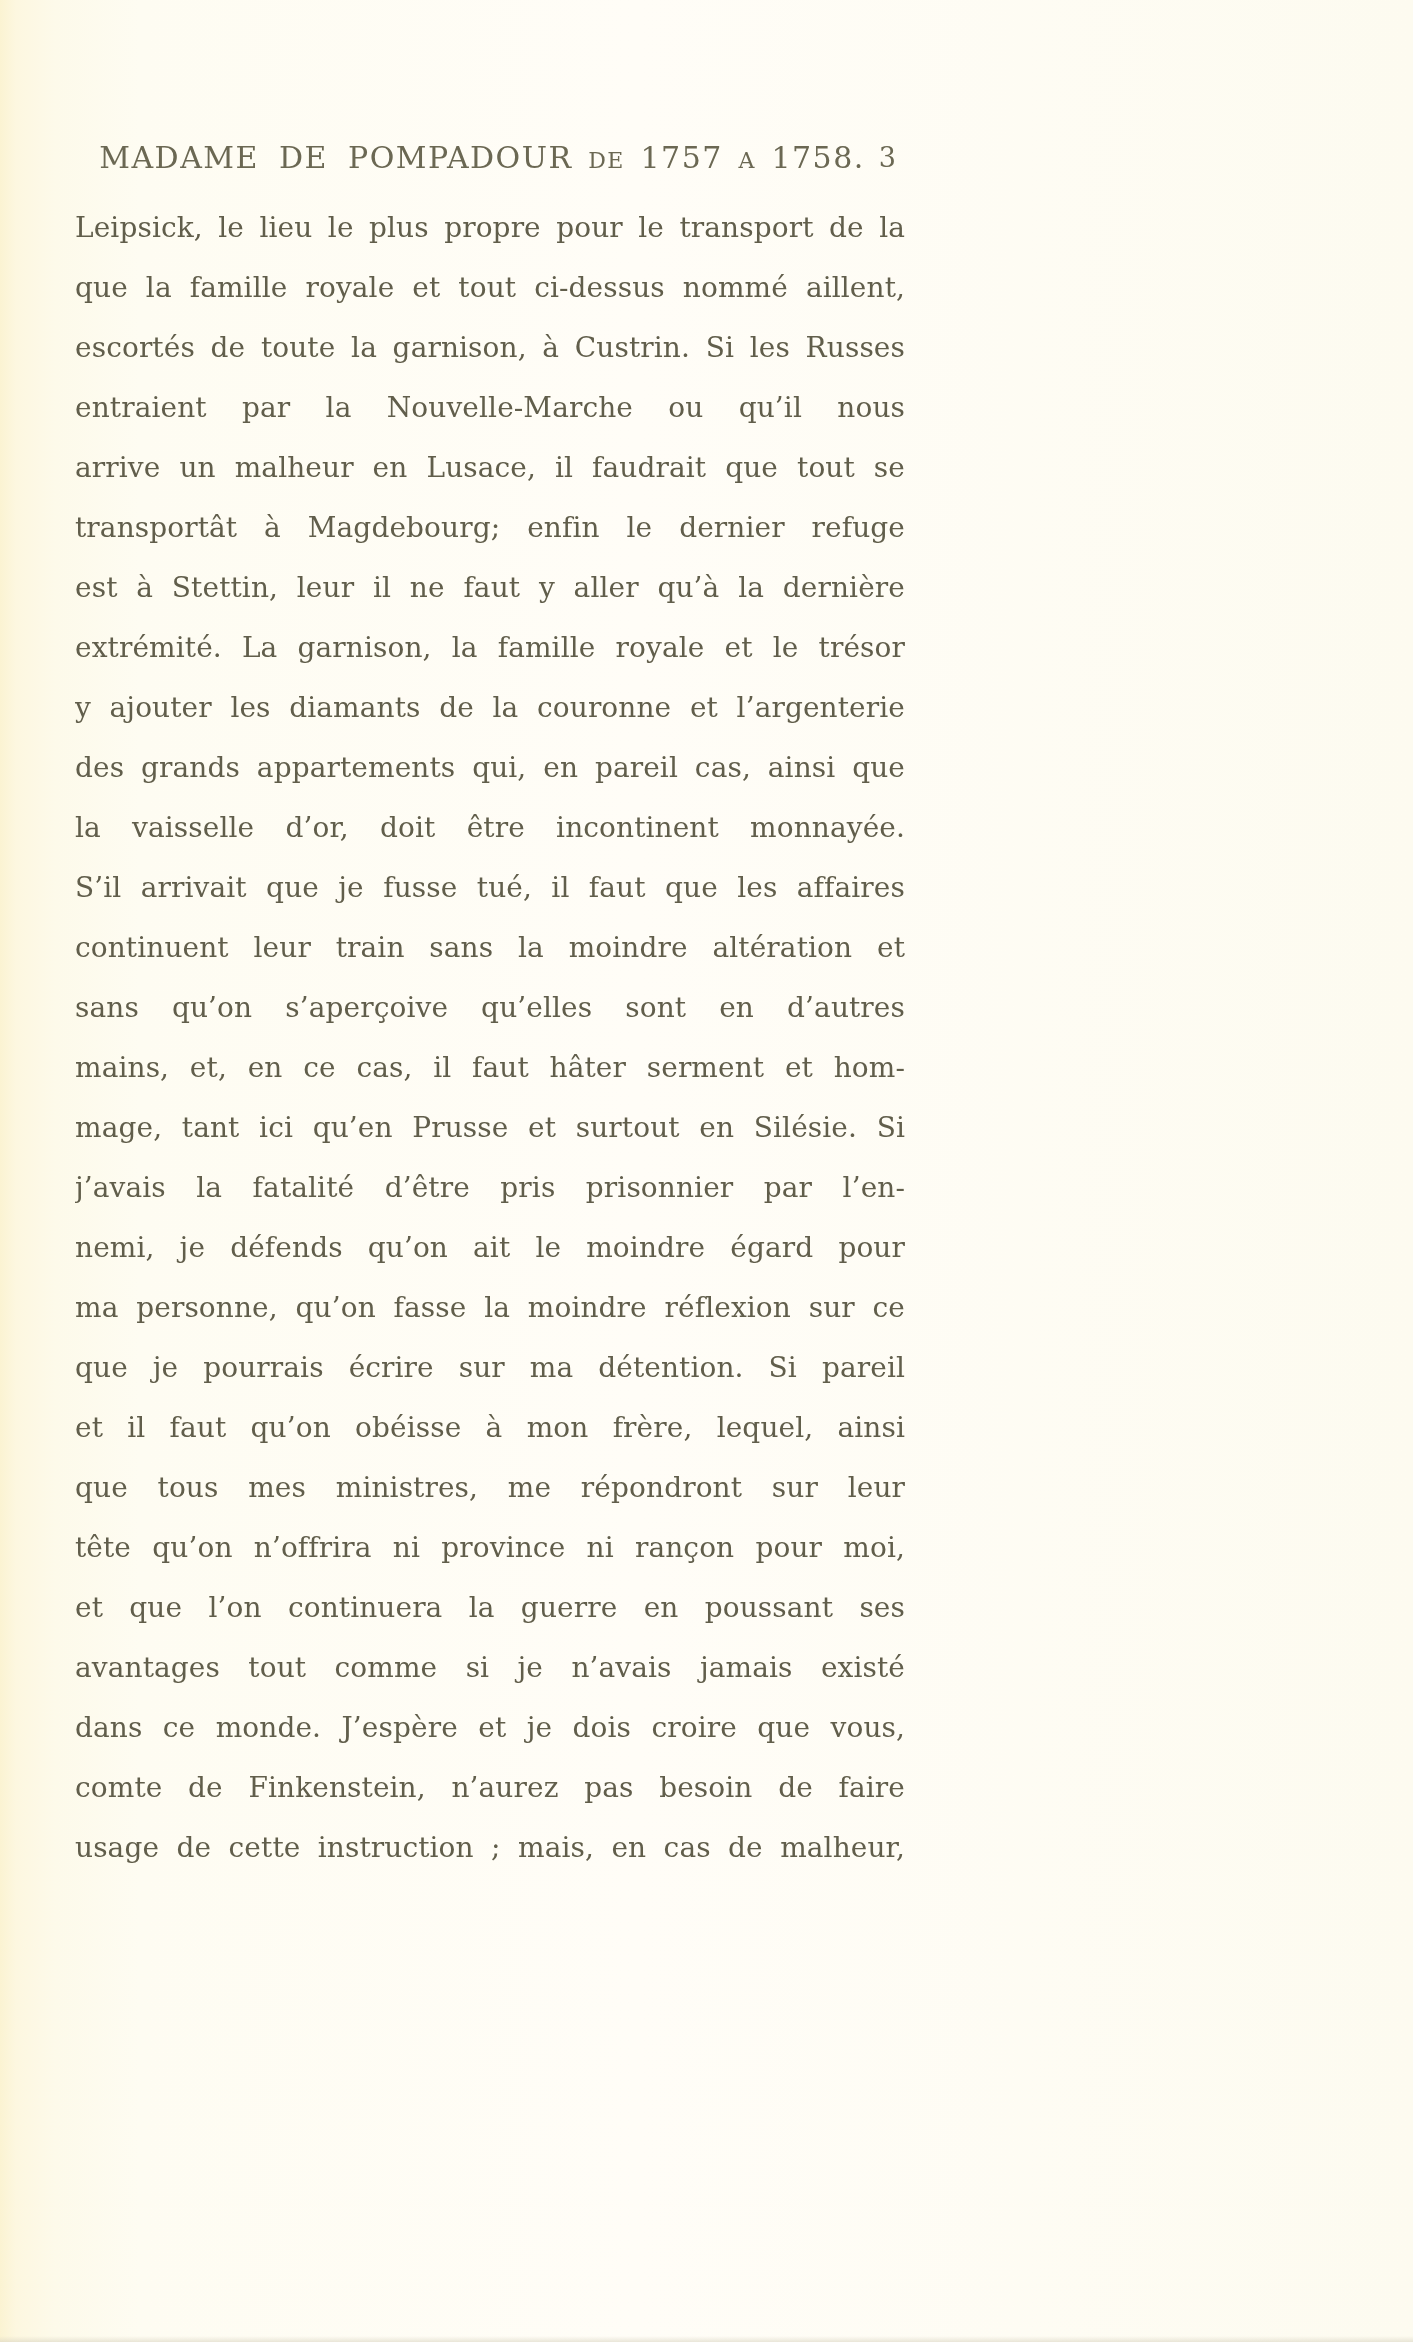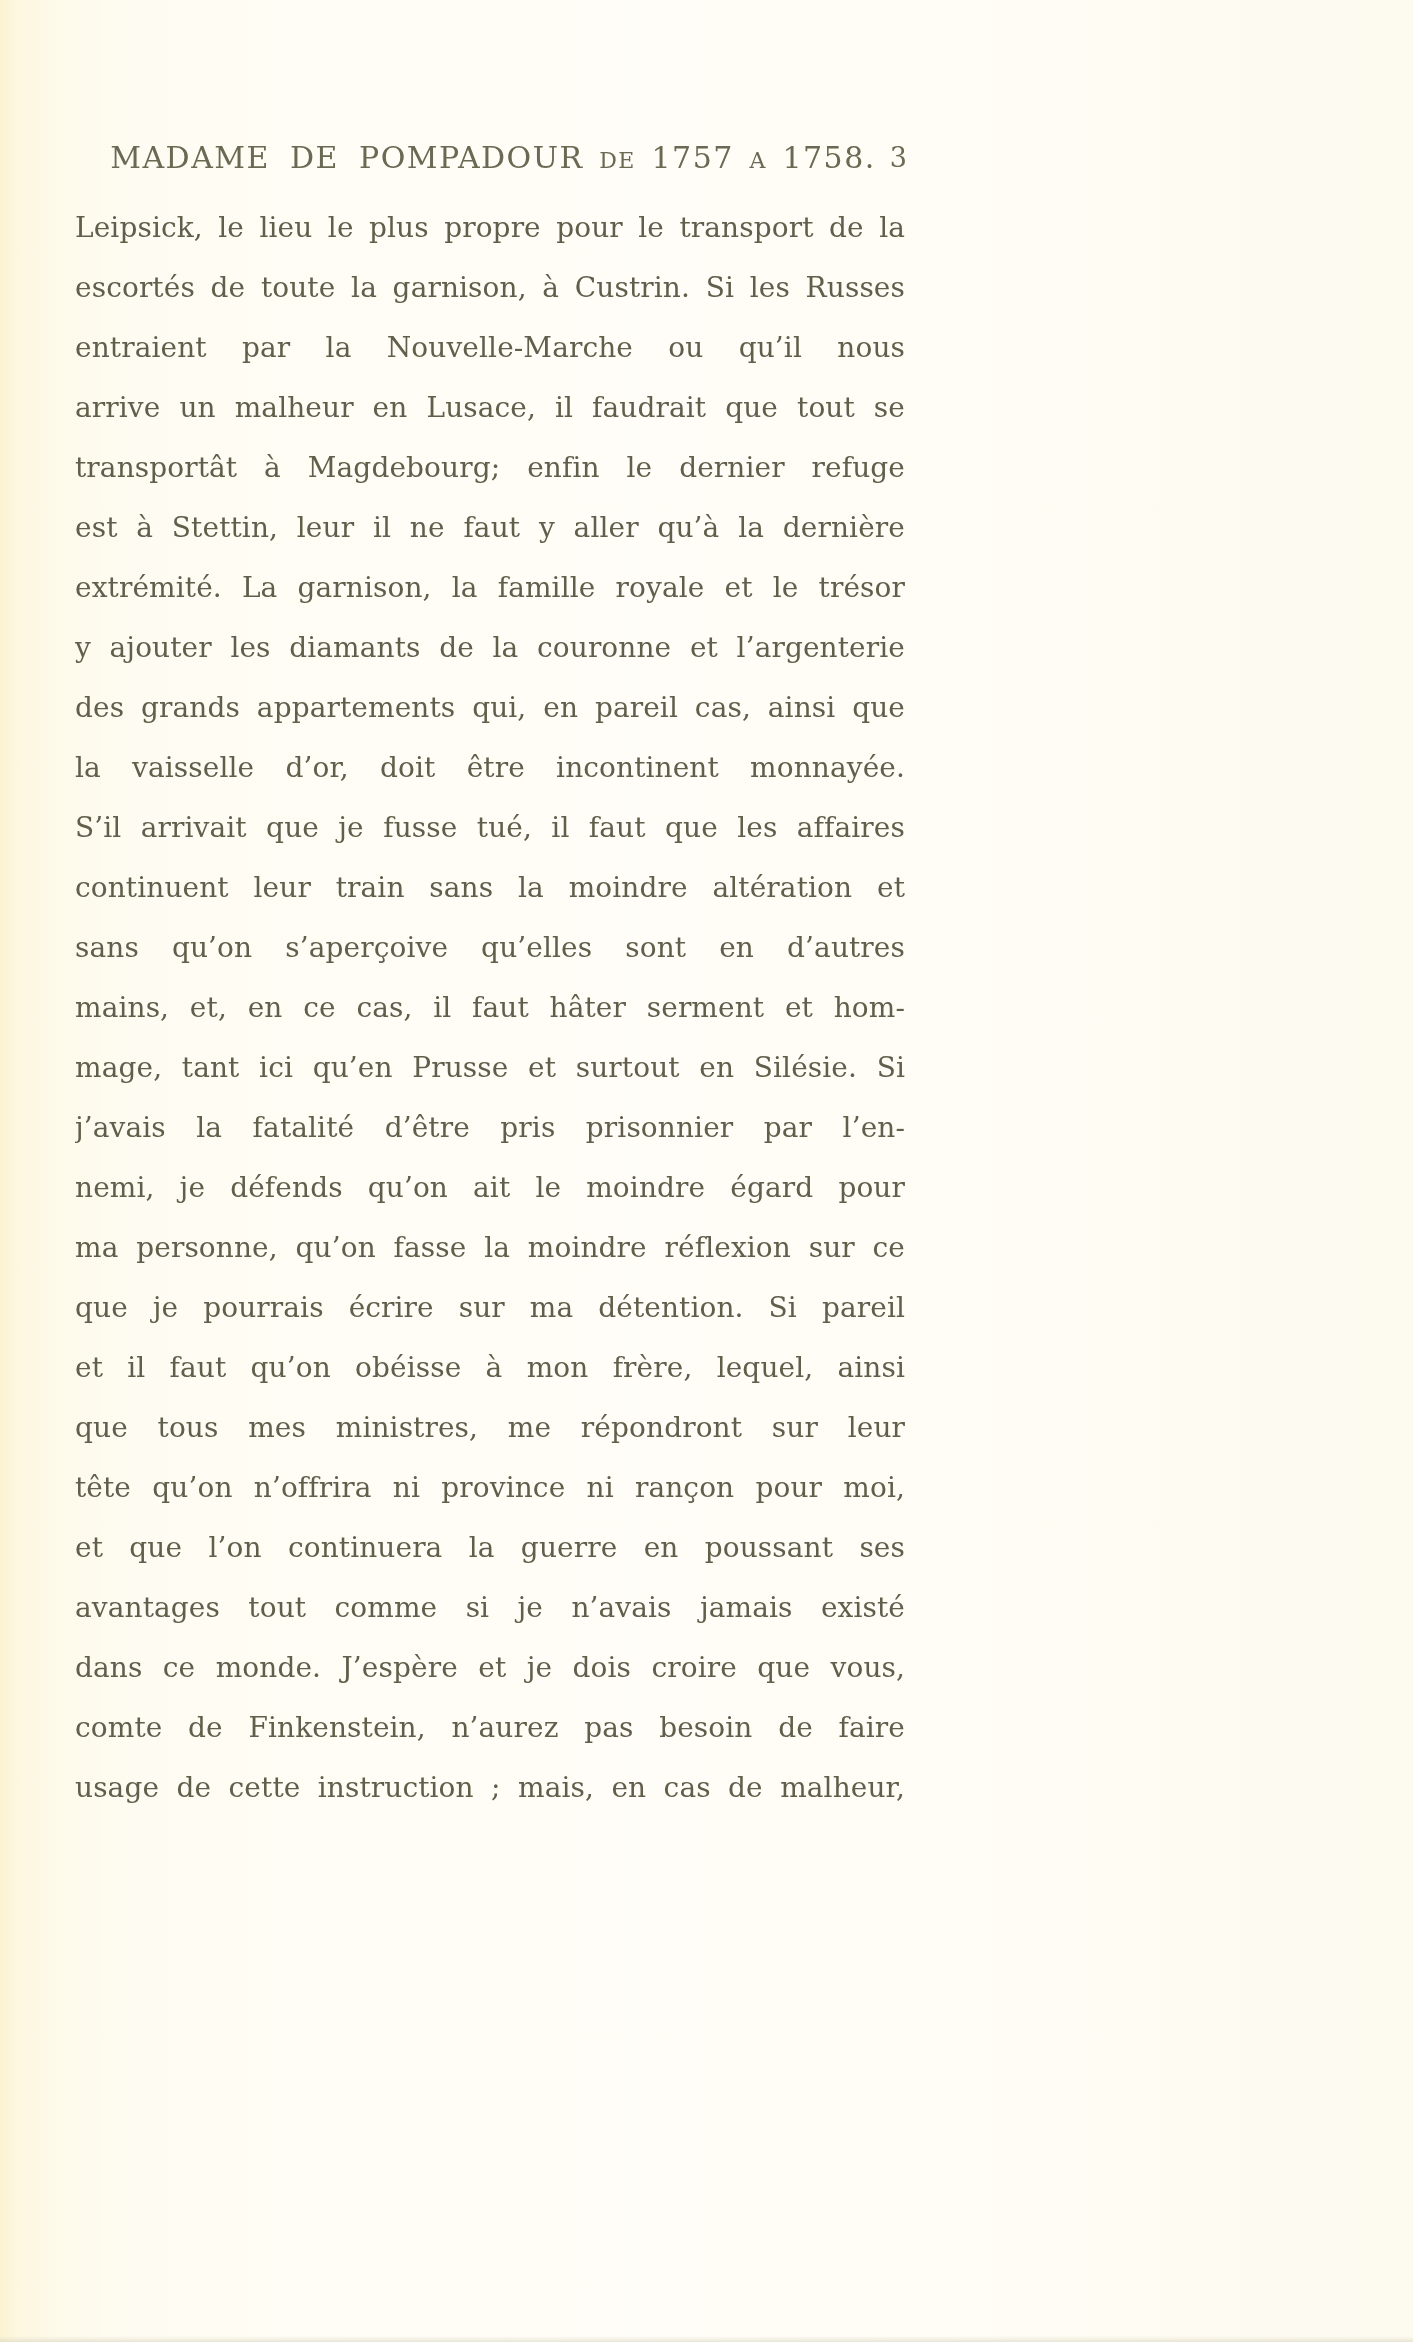--- a/index.html
+++ b/index.html
@@ -14,21 +14,21 @@
     position: relative;
     width: 1413px;
     height: 2342px;
     background:
       linear-gradient(0deg, rgba(216,211,192,0.55) 0px, rgba(216,211,192,0.0) 6px),
       linear-gradient(90deg, #fbf3d2 0px, #fdf7e0 16px, #fdfaea 55px, #fefcf2 140px, #fffdf7 45%, #fdfbf0 100%);
     color: #615e4b;
   }
   .header {
     position: absolute;
-    left: 78px;
+    left: 67px;
     top: 140px;
     width: 830px;
     height: 44px;
     text-align: center;
     white-space: nowrap;
     color: #6b6853;
   }
   .running-title { display: inline-block; letter-spacing: 1.5px; word-spacing: 9px; }
   .t-lg { font-size: 30px; }
   .t-sm { font-size: 22px; }
@@ -65,20 +65,21 @@
     <span class="running-title"><span class="t-lg">MADAME DE POMPADOUR</span>
       <span class="t-sm">DE</span>
       <span class="t-lg">1757</span>
       <span class="t-sm">A</span>
       <span class="t-lg">1758.</span></span>
     <span class="page-number">3</span>
   </div>
 
   <div class="body-text">
       <div class="line">Leipsick, le lieu le plus propre pour le transport de la</div>
+      <div class="line">que la famille royale et tout ci-dessus nommé aillent,</div>
       <div class="line">escortés de toute la garnison, à Custrin. Si les Russes</div>
       <div class="line">entraient par la Nouvelle-Marche ou qu’il nous</div>
       <div class="line">arrive un malheur en Lusace, il faudrait que tout se</div>
       <div class="line">transportât à Magdebourg; enfin le dernier refuge</div>
       <div class="line">est à Stettin, leur il ne faut y aller qu’à la dernière</div>
       <div class="line">extrémité. La garnison, la famille royale et le trésor</div>
       <div class="line">y ajouter les diamants de la couronne et l’argenterie</div>
       <div class="line">des grands appartements qui, en pareil cas, ainsi que</div>
       <div class="line">la vaisselle d’or, doit être incontinent monnayée.</div>
       <div class="line">S’il arrivait que je fusse tué, il faut que les affaires</div>

